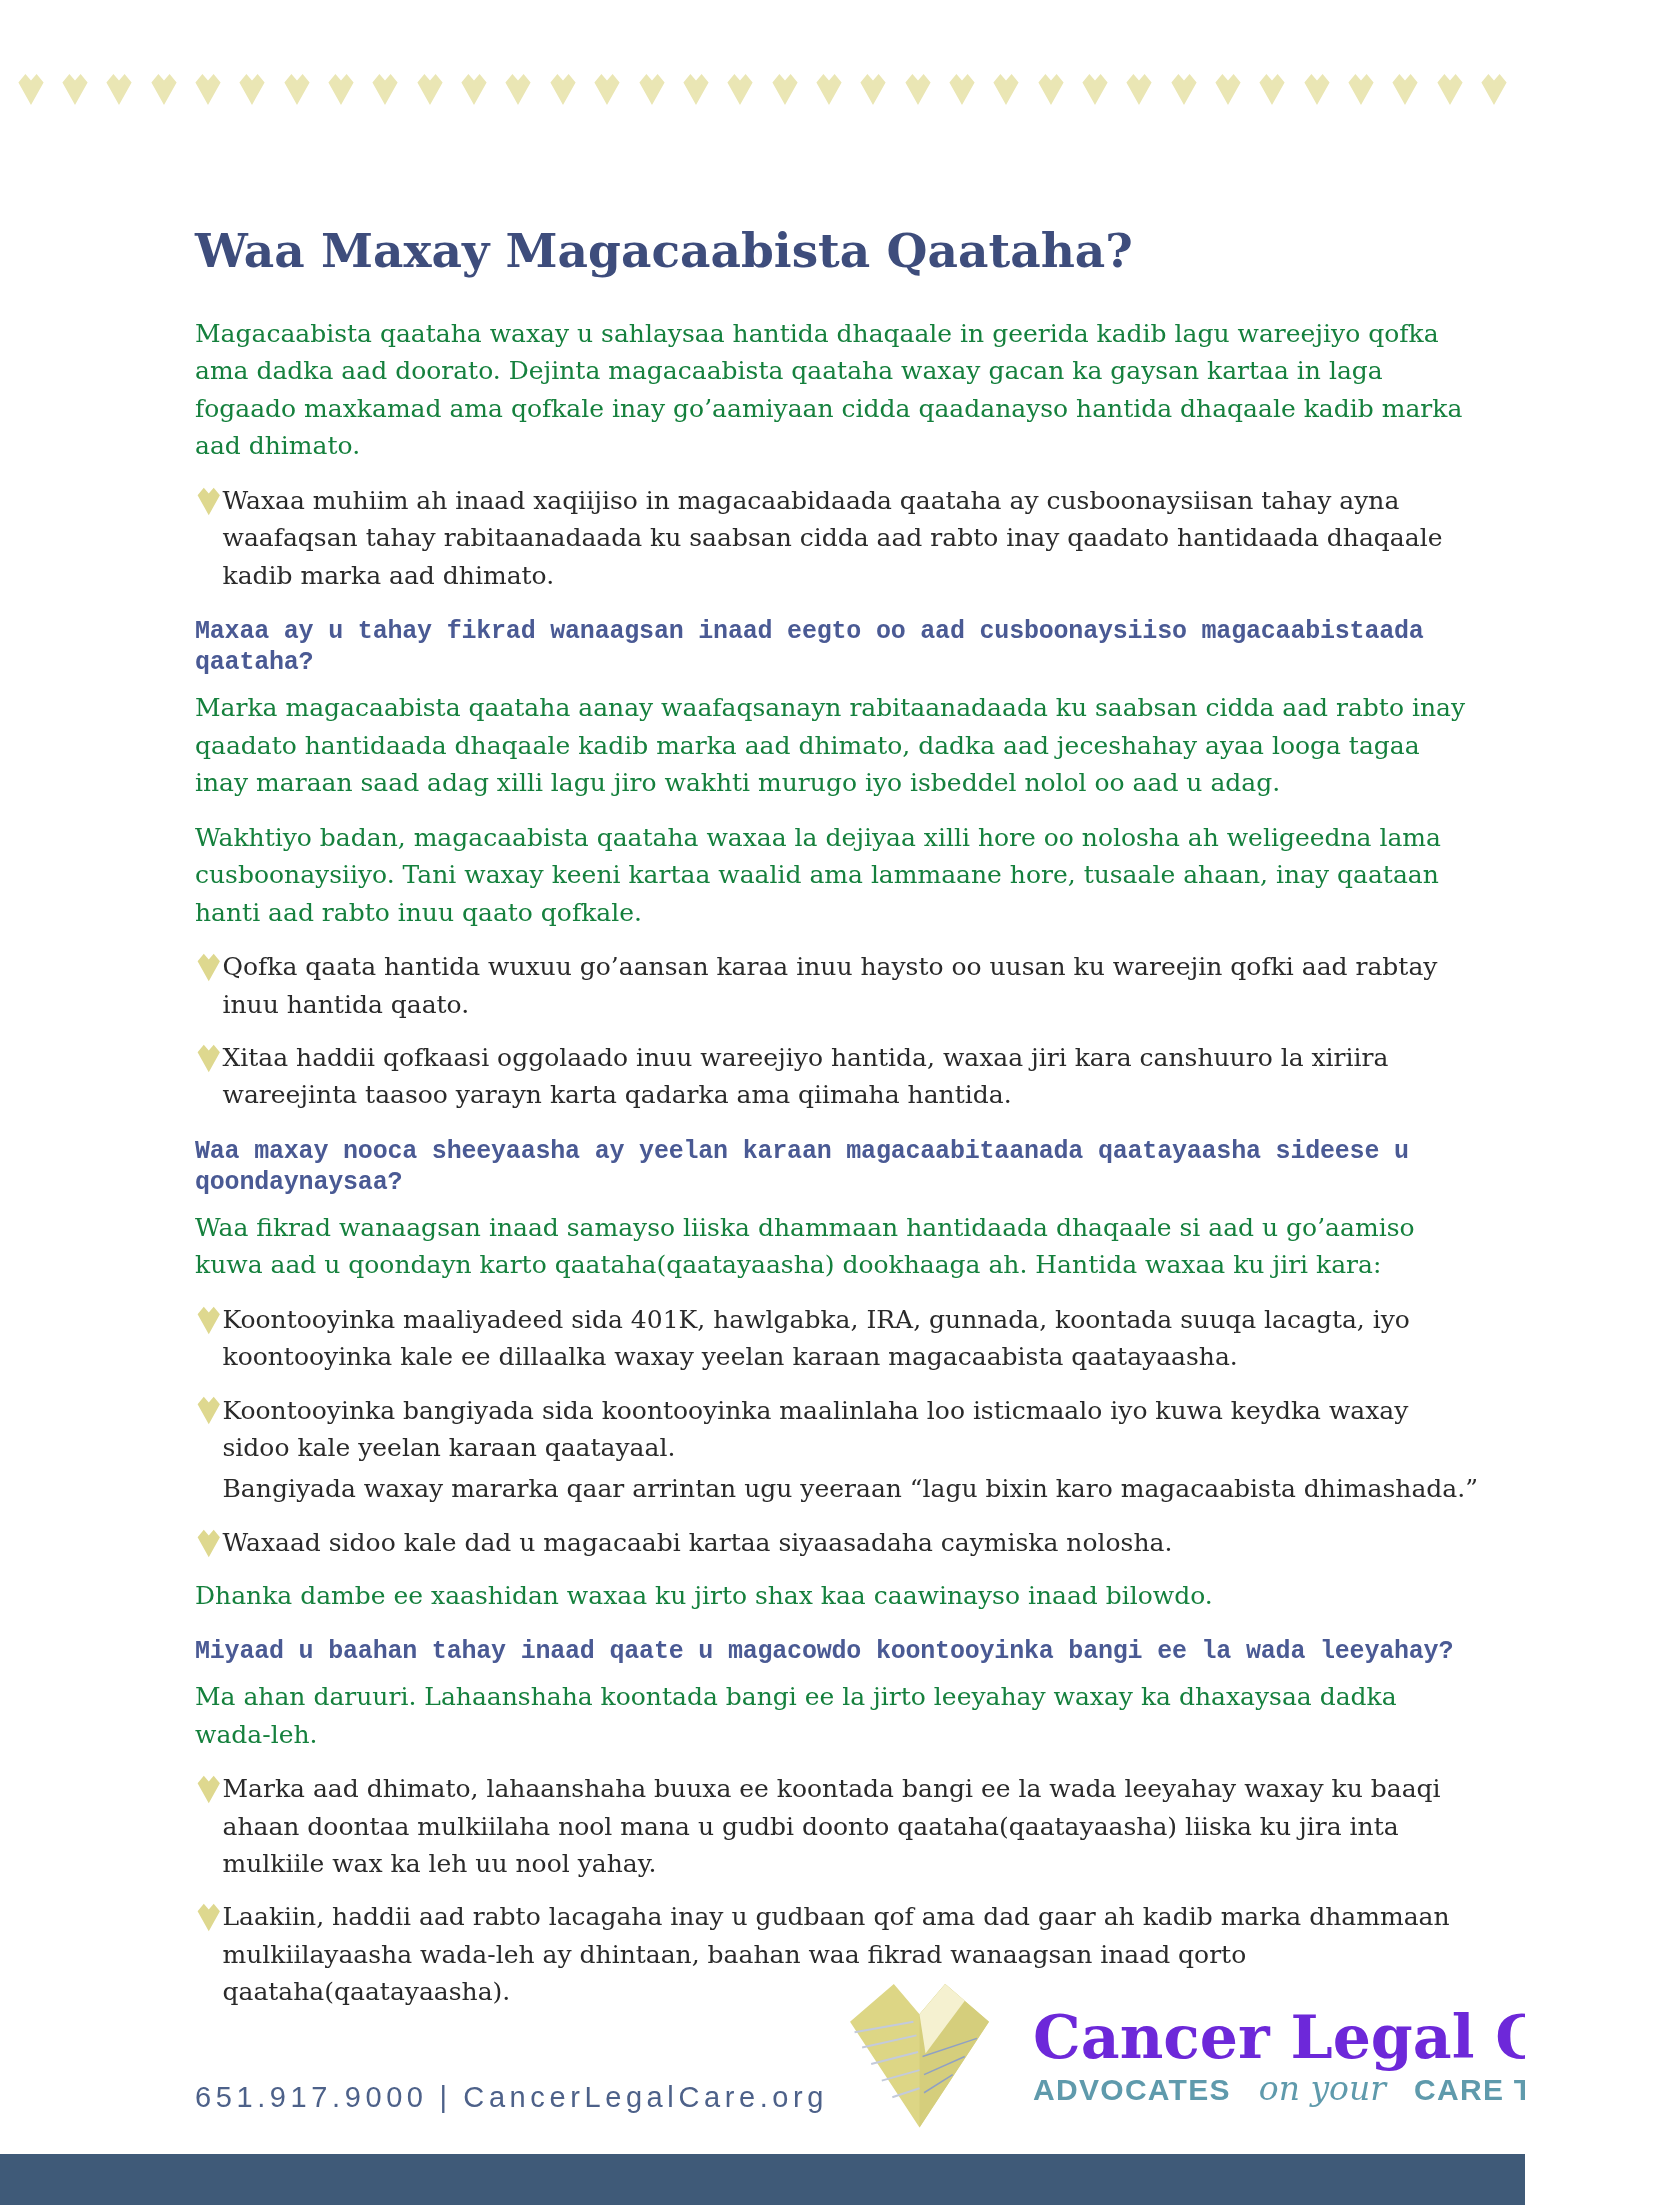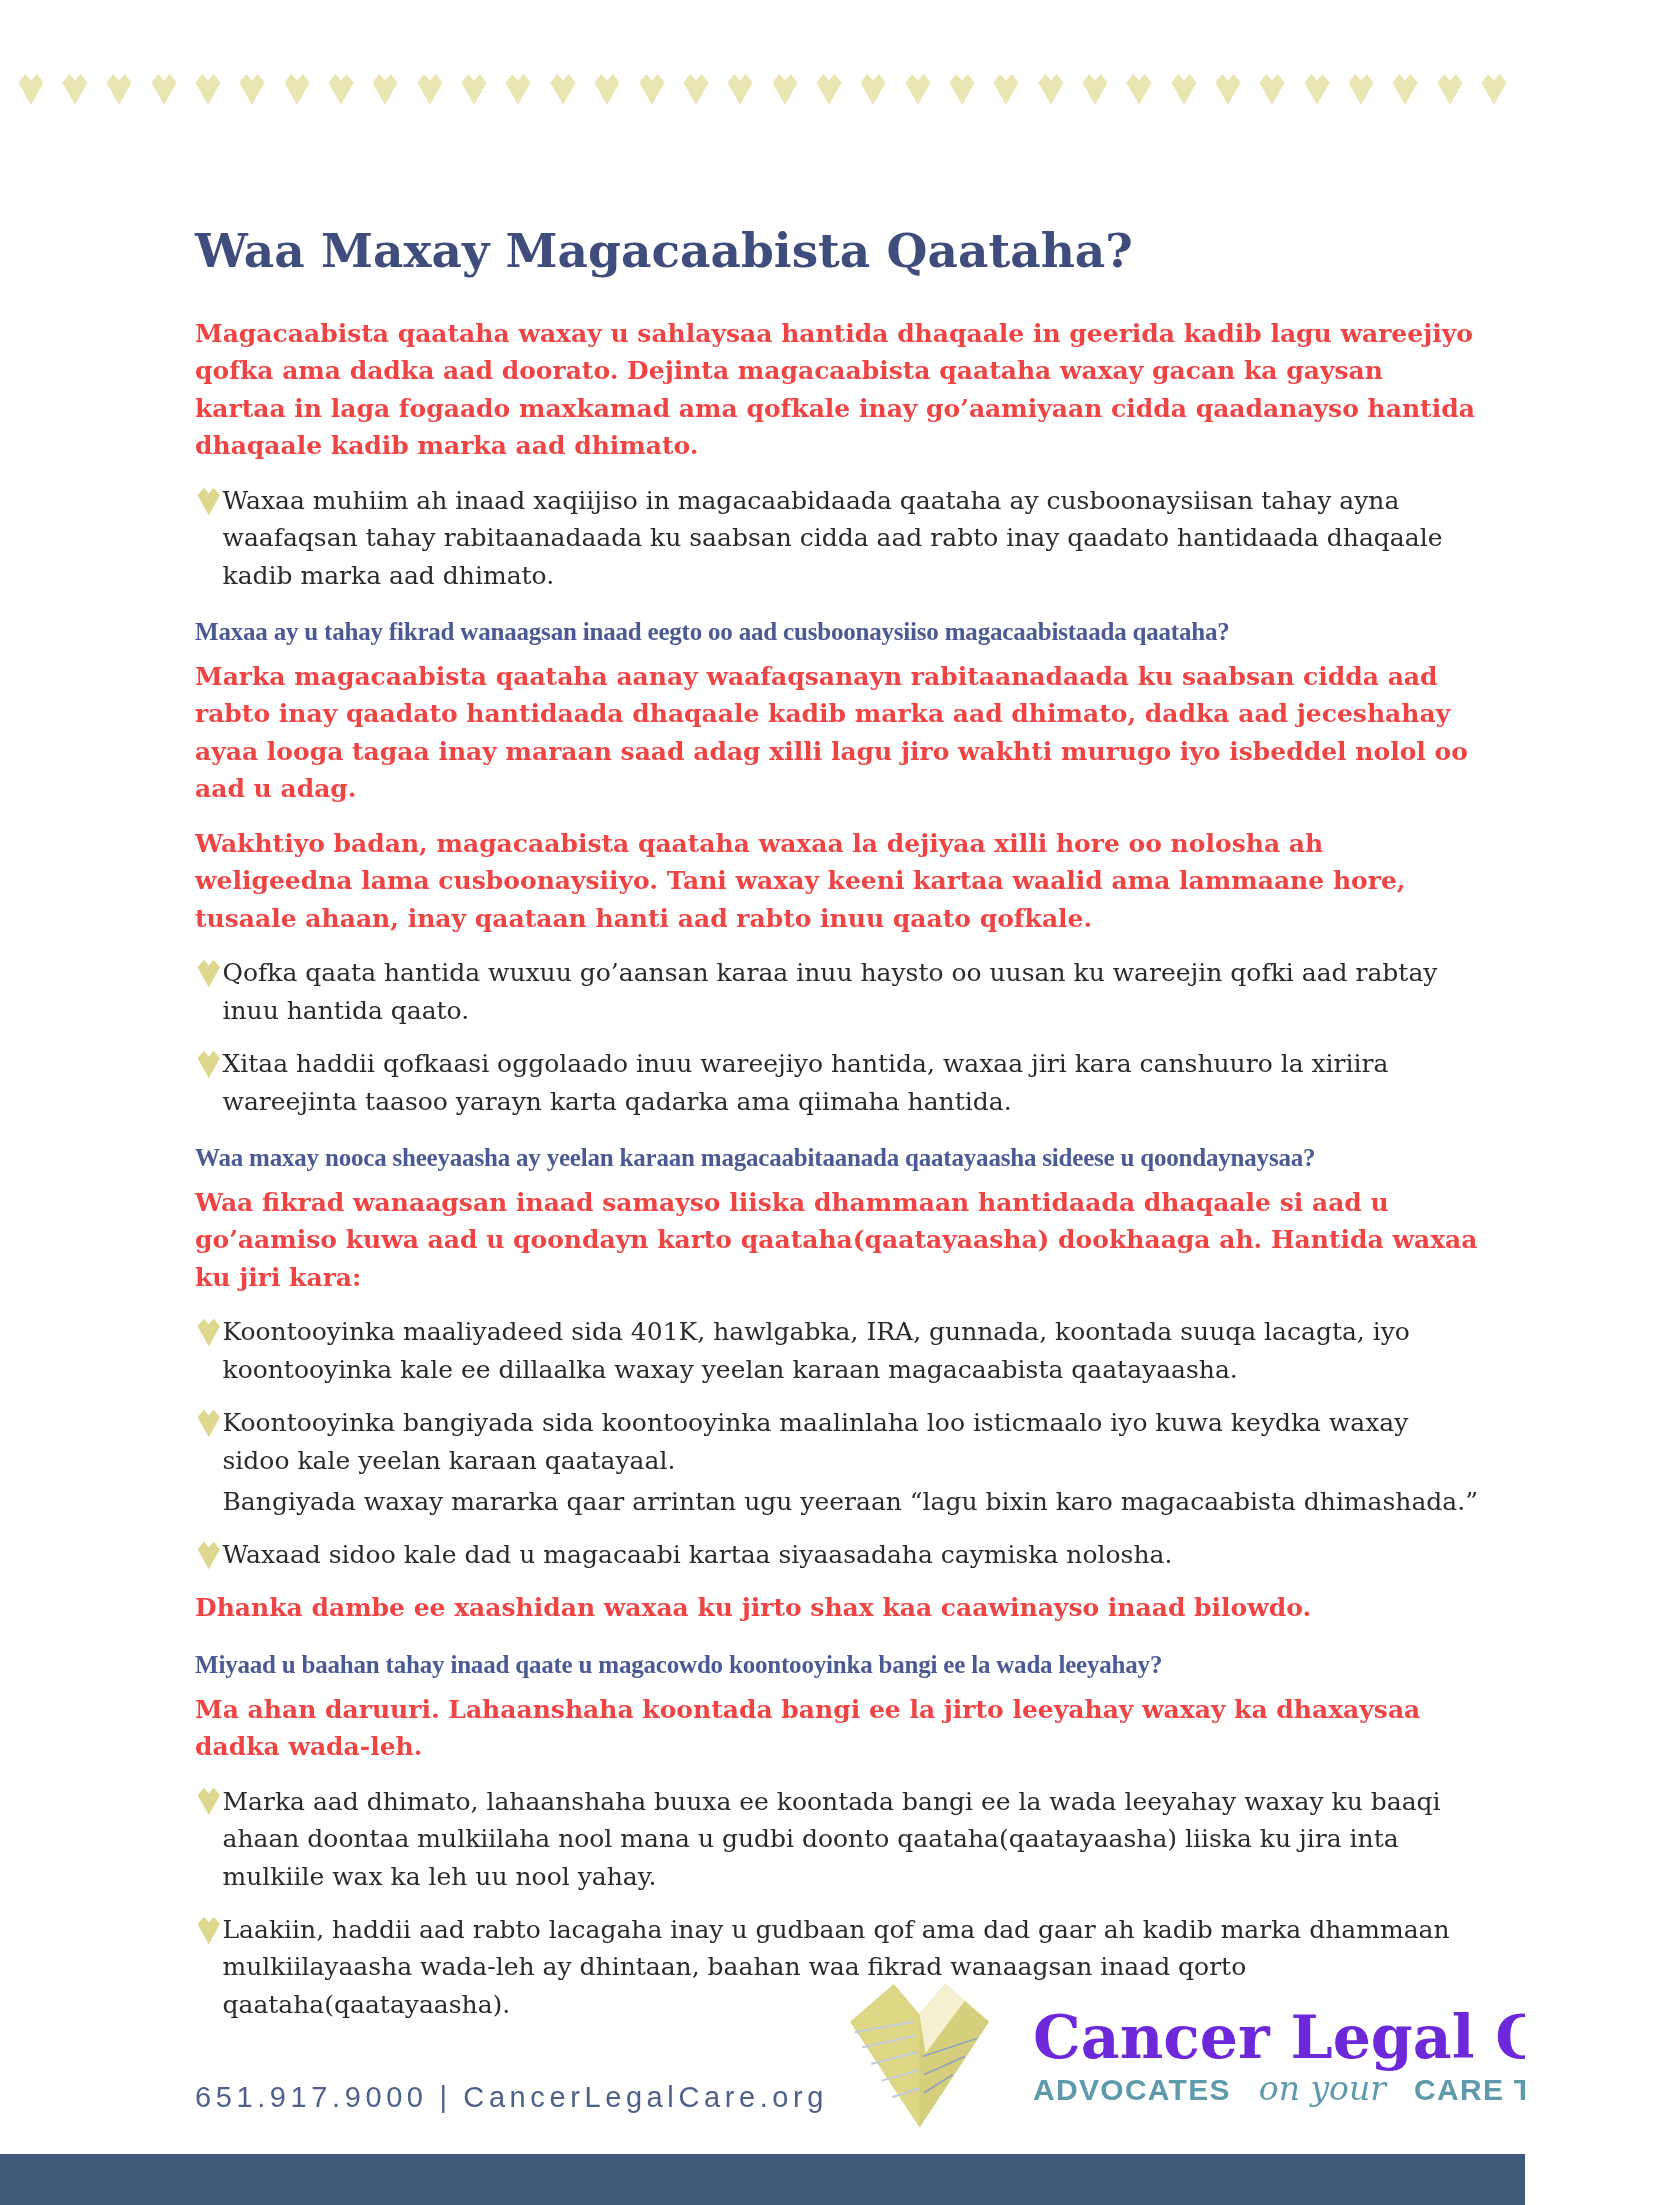--- a/index.html
+++ b/index.html
@@ -29,25 +29,24 @@
     font-weight: 700;
     font-size: 47px;
     line-height: 1.1;
     color: #3e4d7c;
     margin: 0 0 38px 0;
   }
   .bodytext {
     font-size: 25px;
     line-height: 1.5;
     margin: 0 0 17px 0;
-    color: #ef4444;
-    font-weight: bold;
+    color: #15803d;
   }
   .subhead {
-    font-family: Liberation Serif, serif;
+    font-family: Liberation Mono, monospace;
     font-weight: 700;
     font-size: 25px;
     line-height: 1.25;
     color: #4a5a94;
     margin: 22px 0 10.5px 0;
     letter-spacing: -0.2px;
   }
   .bullet {
     display: flex;
     align-items: flex-start;

